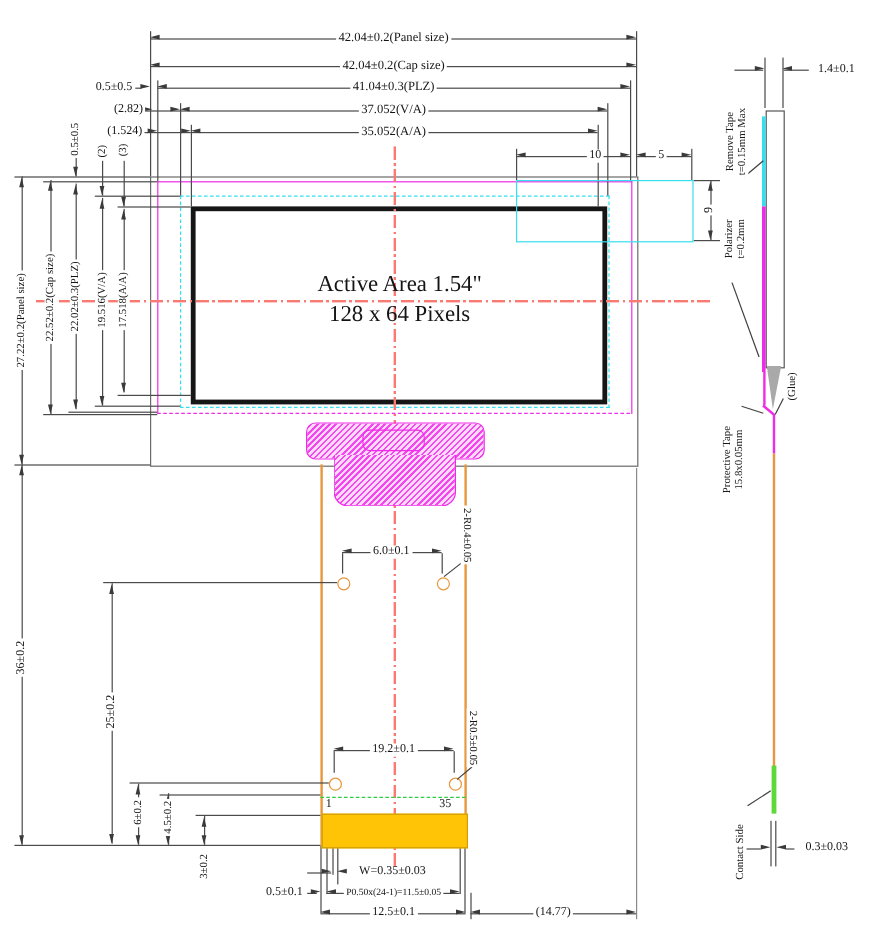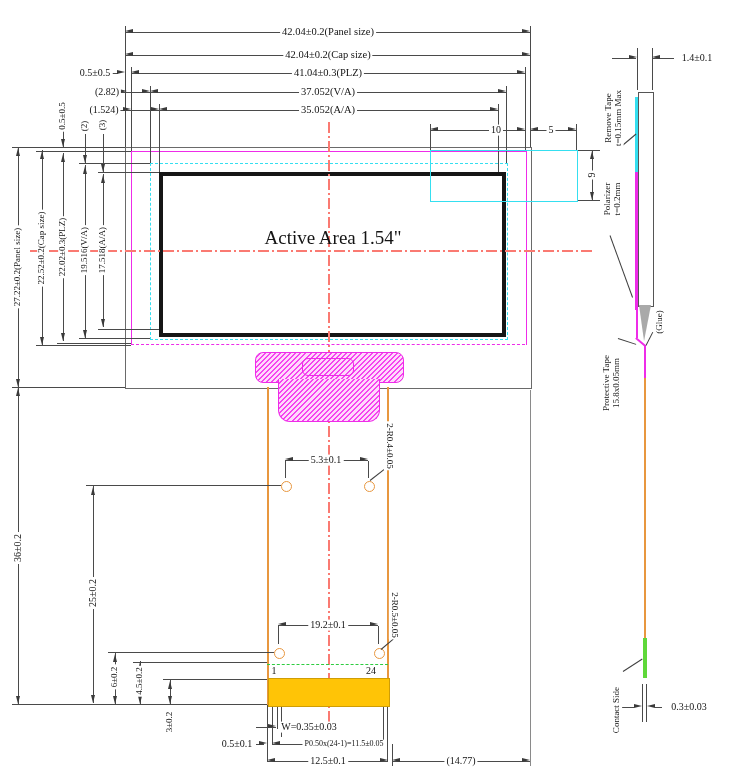--- a/index.html
+++ b/index.html
@@ -37,20 +37,21 @@
 
   <div class="e" style="left:125px;top:147px;width:405px;height:240px;border:1px solid #6a6a6a"></div>
   <div class="e" style="left:131px;top:151px;width:394px;height:193px;border:1px solid #ee2ce8;border-bottom:none"></div>
   <div class="e" style="left:131px;top:344px;width:394px;border-top:1.5px dashed #ee2ce8"></div>
   <div class="e" style="left:150px;top:163px;width:356px;height:175px;border:1.5px dashed #35dff0"></div>
   <div class="e" style="left:159px;top:172px;width:339px;height:157px;border:4px solid #161616"></div>
   <div class="e" style="left:430px;top:150px;width:146px;height:50px;border:1.5px solid #35dff0;z-index:3"></div>
   <div class="clh" style="left:30px;top:250px;width:562px"></div>
   <div class="clv" style="left:328px;top:122px;height:600px"></div>
   <div class="lbl s19 nobg" style="left:333px;top:238px">Active Area 1.54"</div>
+  <div class="lbl s19 nobg" style="left:333px;top:263px">128 x 64 Pixels</div>
 
   <div class="ln" style="left:125px;top:32px;width:405px;height:1px"></div>
   <div class="aL" style="left:125px;top:29px"></div>
   <div class="aR" style="left:522px;top:29px"></div>
   <div class="lbl" style="left:328px;top:32px">42.04±0.2(Panel size)</div>
 
   <div class="ln" style="left:125px;top:55px;width:405px;height:1px"></div>
   <div class="aL" style="left:125px;top:52px"></div>
   <div class="aR" style="left:522px;top:52px"></div>
   <div class="lbl" style="left:328px;top:55px">42.04±0.2(Cap size)</div>
@@ -164,26 +165,26 @@
   <div class="hatch" style="left:255px;top:352px;width:147px;height:29px;border-radius:8px"></div>
   <div class="hatch" style="left:278px;top:379px;width:100px;height:42px;border-radius:0 0 12px 12px;border-top:none"></div>
   <div class="e" style="left:302px;top:358px;width:50px;height:16px;border:1px solid #ee2ce8;border-radius:6px;z-index:3"></div>
   <div class="hole" style="left:280.5px;top:480.5px"></div>
   <div class="hole" style="left:363.5px;top:480.5px"></div>
   <div class="hole" style="left:273.5px;top:647.5px"></div>
   <div class="hole" style="left:373.5px;top:647.5px"></div>
   <div class="e" style="left:267px;top:664px;width:121px;border-top:1.5px dashed #2ecc40;z-index:3"></div>
   <div class="e" style="left:268px;top:678px;width:120px;height:27px;background:#ffc406;border:1px solid #cf9d05;z-index:3"></div>
   <div class="lbl s10 nobg" style="left:274px;top:671px">1</div>
-  <div class="lbl s10 nobg" style="left:371px;top:671px">24</div>
+  <div class="lbl s10 nobg" style="left:371px;top:671px">35</div>
 
   <div class="ln" style="left:285px;top:460px;width:83px;height:1px"></div>
   <div class="aL" style="left:285px;top:457px"></div>
   <div class="aR" style="left:360px;top:457px"></div>
-  <div class="lbl s10" style="left:326px;top:460px">5.3±0.1</div>
+  <div class="lbl s10" style="left:326px;top:460px">6.0±0.1</div>
   <div class="ln" style="left:285px;top:461px;width:1px;height:17px"></div>
   <div class="ln" style="left:368px;top:461px;width:1px;height:17px"></div>
   <div class="lbl rc s9" style="left:389px;top:446px">2-R0.4±0.05</div>
   <div class="ld" style="left:370px;top:480px;width:23px;transform:rotate(-38deg)"></div>
 
   <div class="ln" style="left:278px;top:625px;width:100px;height:1px"></div>
   <div class="aL" style="left:278px;top:622px"></div>
   <div class="aR" style="left:370px;top:622px"></div>
   <div class="lbl s10" style="left:328px;top:625px">19.2±0.1</div>
   <div class="ln" style="left:278px;top:626px;width:1px;height:18px"></div>
@@ -227,30 +228,30 @@
   <div class="ln" style="left:277px;top:705px;width:1px;height:24px"></div>
   <div class="ln" style="left:281px;top:705px;width:1px;height:32px"></div>
   <div class="ln" style="left:383px;top:705px;width:1px;height:40px"></div>
   <div class="ln" style="left:387px;top:705px;width:1px;height:56px"></div>
   <div class="ln" style="left:392px;top:744px;width:1px;height:22px"></div>
   <div class="lng" style="left:530px;top:390px;width:1px;height:376px"></div>
 
   <div class="ln" style="left:256px;top:727px;width:20px;height:1px"></div>
   <div class="aR" style="left:268px;top:724px"></div>
   <div class="aL" style="left:281px;top:724px"></div>
-  <div class="lbl s10" style="left:309px;top:727px">W=0.35±0.03</div>
+  <div class="lbl s10" style="left:327px;top:727px">W=0.35±0.03</div>
 
   <div class="lbl s10" style="left:237px;top:744px">0.5±0.1</div>
   <div class="ln" style="left:256px;top:744px;width:8px;height:1px"></div>
   <div class="aR" style="left:259px;top:741px"></div>
 
   <div class="ln" style="left:272px;top:744px;width:111px;height:1px"></div>
   <div class="aL" style="left:272px;top:741px"></div>
   <div class="aR" style="left:375px;top:741px"></div>
-  <div class="lbl s8" style="left:344px;top:744px">P0.50x(24-1)=11.5±0.05</div>
+  <div class="lbl s8" style="left:328px;top:744px">P0.50x(24-1)=11.5±0.05</div>
 
   <div class="ln" style="left:267px;top:761px;width:121px;height:1px"></div>
   <div class="aL" style="left:267px;top:758px"></div>
   <div class="aR" style="left:380px;top:758px"></div>
   <div class="lbl s10" style="left:328px;top:761px">12.5±0.1</div>
 
   <div class="ln" style="left:392px;top:761px;width:138px;height:1px"></div>
   <div class="aL" style="left:392px;top:758px"></div>
   <div class="aR" style="left:522px;top:758px"></div>
   <div class="lbl s10" style="left:461px;top:761px">(14.77)</div>

